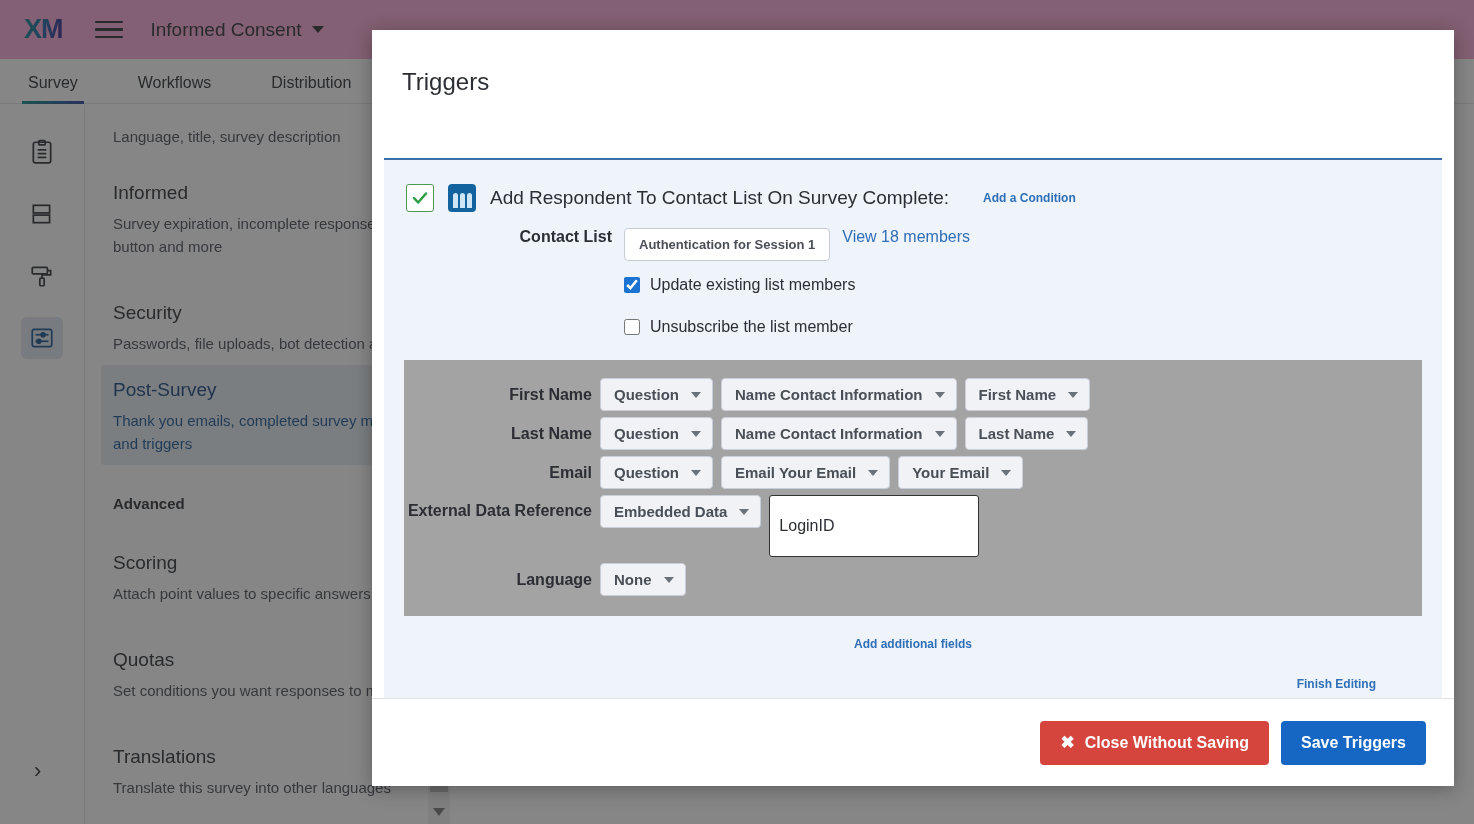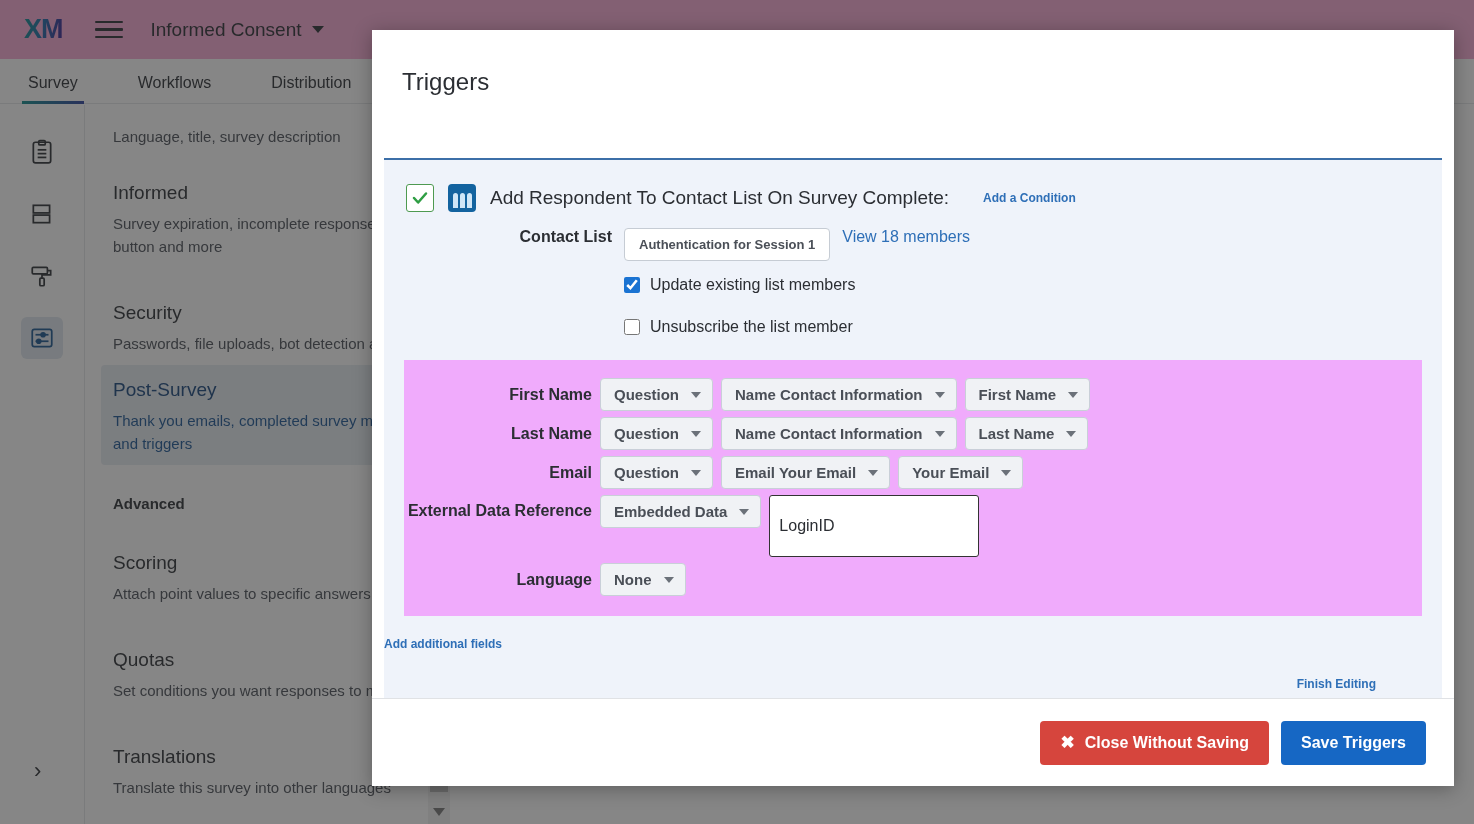--- a/index.html
+++ b/index.html
@@ -115,36 +115,36 @@
   .pill {
     border: 1px solid #c6ccd4; border-radius: 4px; background: #fff;
     padding: 8px 14px; font-size: 13px; font-weight: bold; color: #4a4f57;
   }
 
   .cb-row { display: flex; align-items: center; gap: 10px; padding-left: 240px; margin-top: 15px; }
   .cb-row.second { margin-top: 24px; }
   .cb-row input { width: 16px; height: 16px; margin: 0; cursor: pointer; accent-color: #1a73d2; }
   .cb-row label { font-size: 16px; color: #2b2e33; cursor: pointer; }
 
-  .fields-panel { background: #f0abfc; margin: 24px 20px 0 20px; padding: 12px 0 14px 0; }
+  .fields-panel { background: #a3a3a3; margin: 24px 20px 0 20px; padding: 12px 0 14px 0; }
   .fld-row { display: flex; align-items: center; gap: 8px; margin: 6px 0; }
   .fld-label { width: 188px; font-size: 16px; font-weight: bold; color: #2b2e33; text-align: right; }
   .dd {
     display: inline-flex; align-items: center; gap: 12px; background: #f0f2f5;
     border: 1px solid #c9cfd8; border-radius: 4px; padding: 7px 11px 7px 13px;
     font-size: 15px; font-weight: bold; color: #4a4f57; cursor: pointer; white-space: nowrap;
   }
   .caret { width: 0; height: 0; border-left: 5px solid transparent; border-right: 5px solid transparent; border-top: 6px solid #6b7179; }
   .txtinput {
     border: 1.5px solid #333; border-radius: 3px; padding: 21px 9px; font-size: 16px;
     color: #2b2e33; width: 210px; background: #fff; font-family: "Liberation Sans", sans-serif;
   }
   .ext-label { width: 188px; text-align: right; font-size: 16px; font-weight: bold; color: #2b2e33; line-height: 31px; }
 
-  .addfields-wrap { text-align: left; margin-top: 18px; }
+  .addfields-wrap { text-align: center; margin-top: 18px; }
   .finish-wrap { text-align: right; padding: 22px 66px 0 0; }
 
   .add-trigger-wrap { text-align: center; padding: 28px 0 0 0; }
 
   .modal-foot {
     border-top: 1px solid #e0e2e5; height: 88px; display: flex; align-items: center;
     justify-content: flex-end; gap: 12px; padding-right: 28px;
   }
   .btn { border: none; border-radius: 4px; font-size: 16px; font-weight: bold; color: #fff;
          padding: 13px 20px; cursor: pointer; display: inline-flex; align-items: center; gap: 10px;

